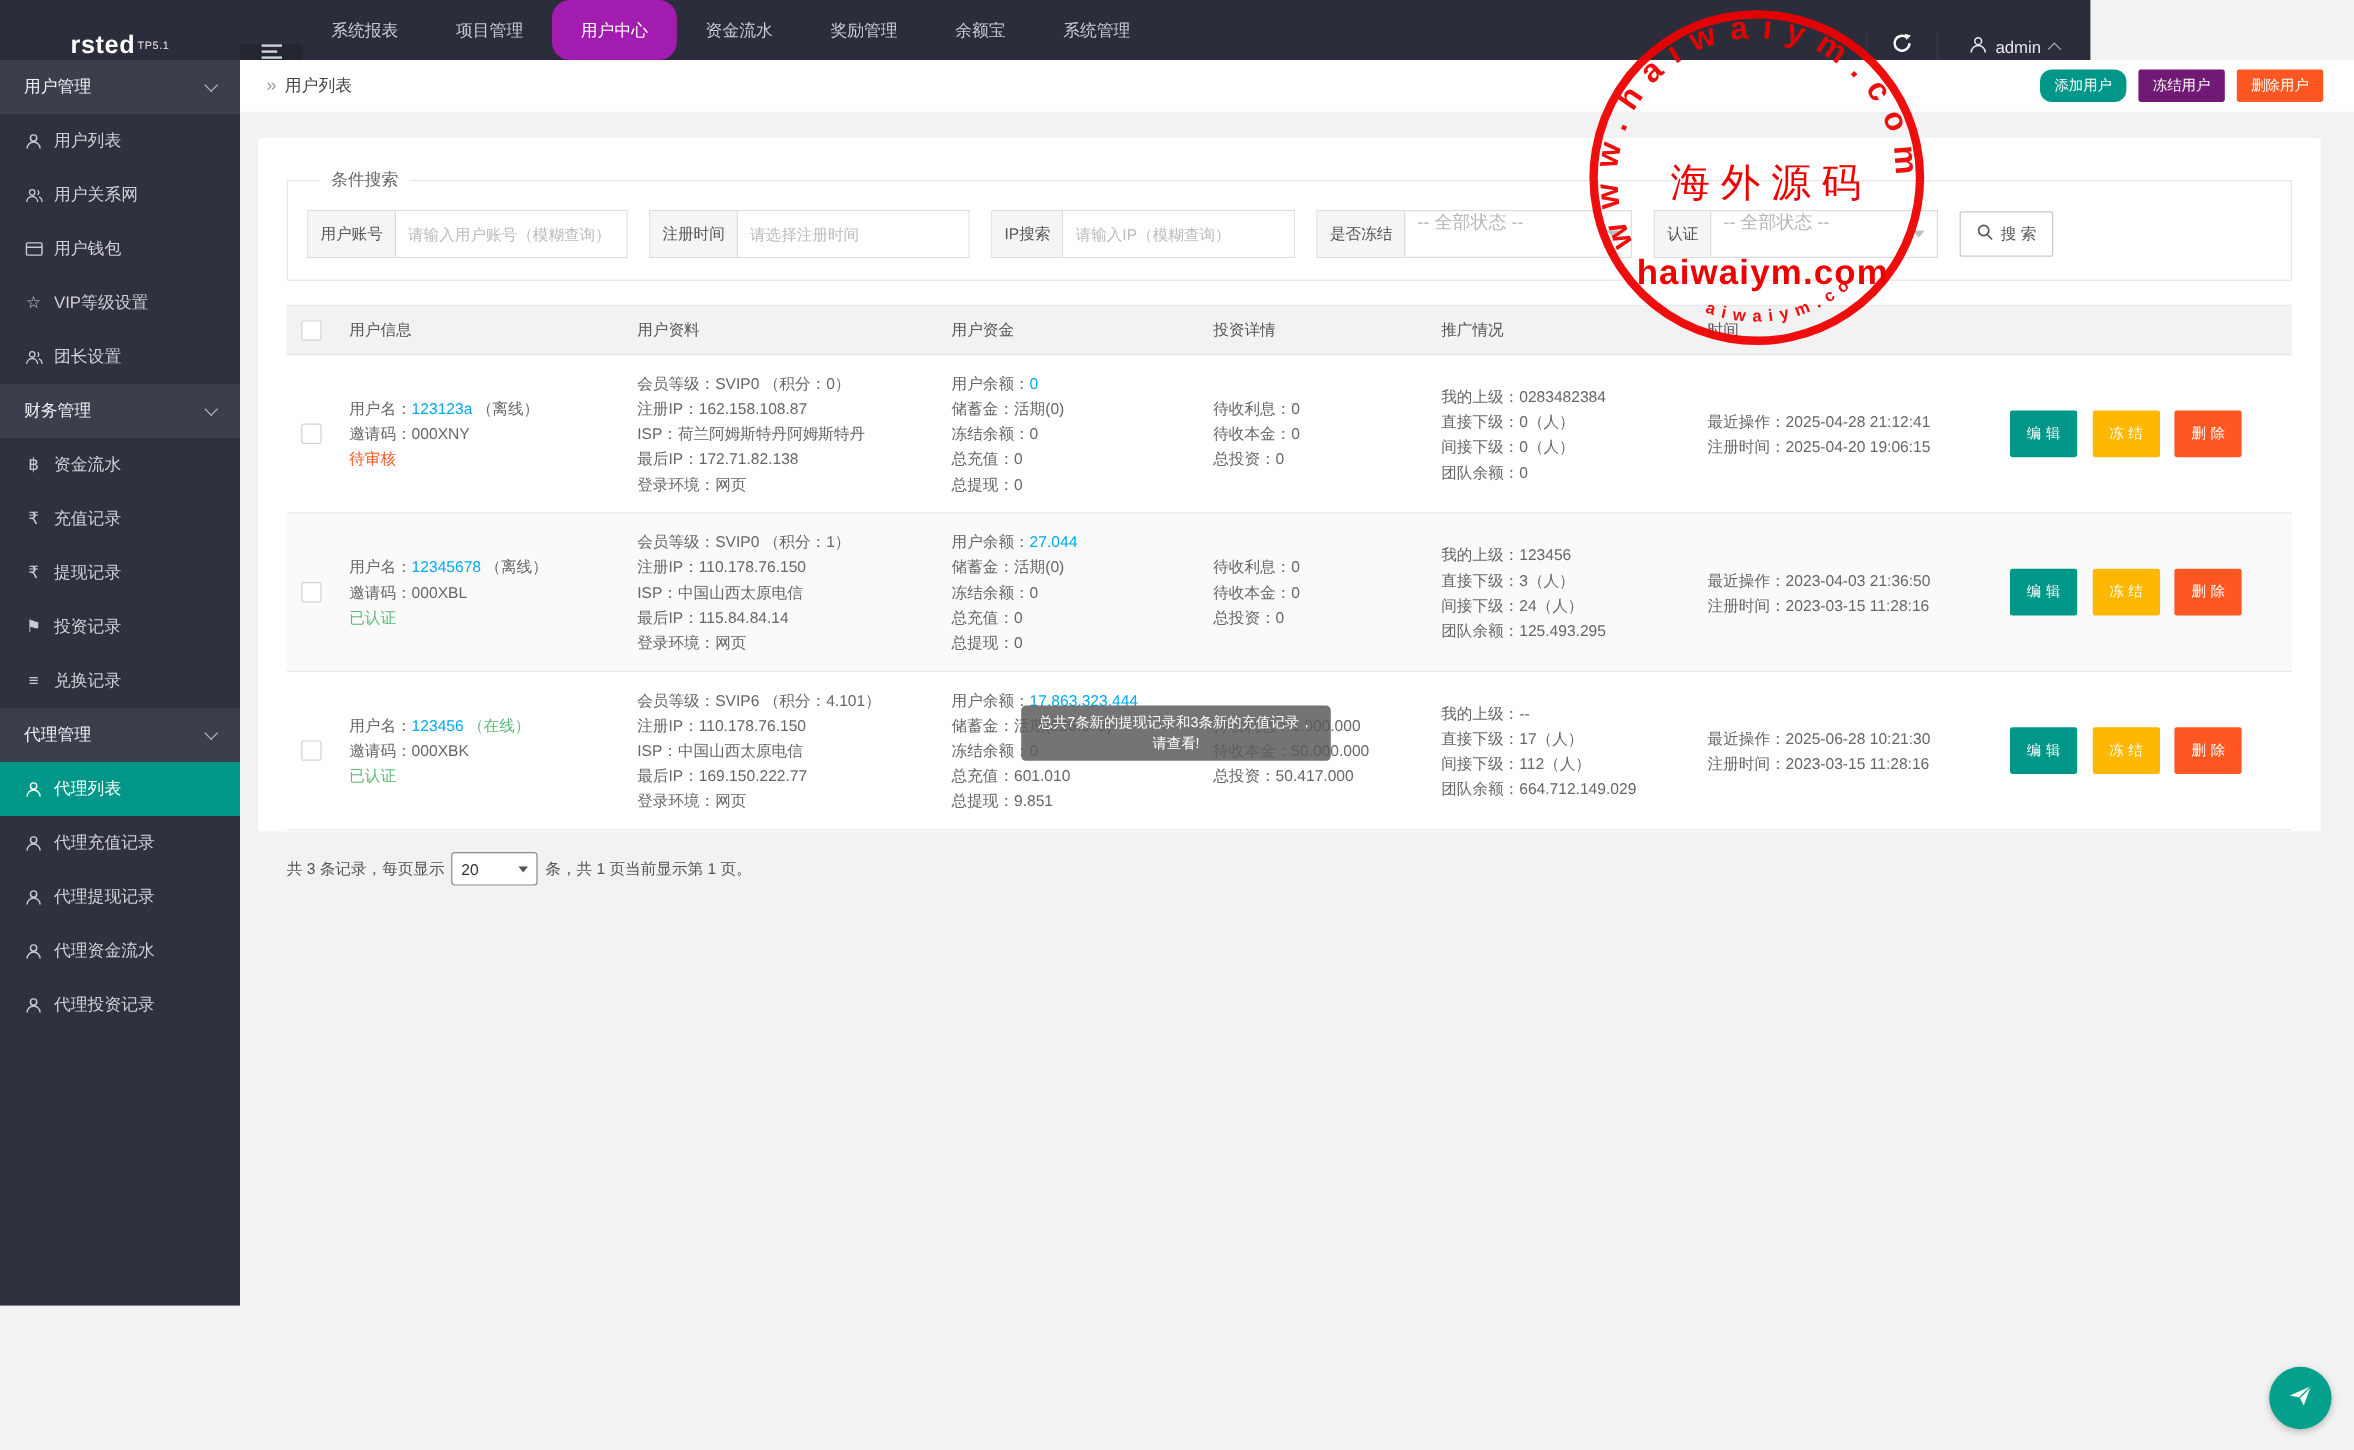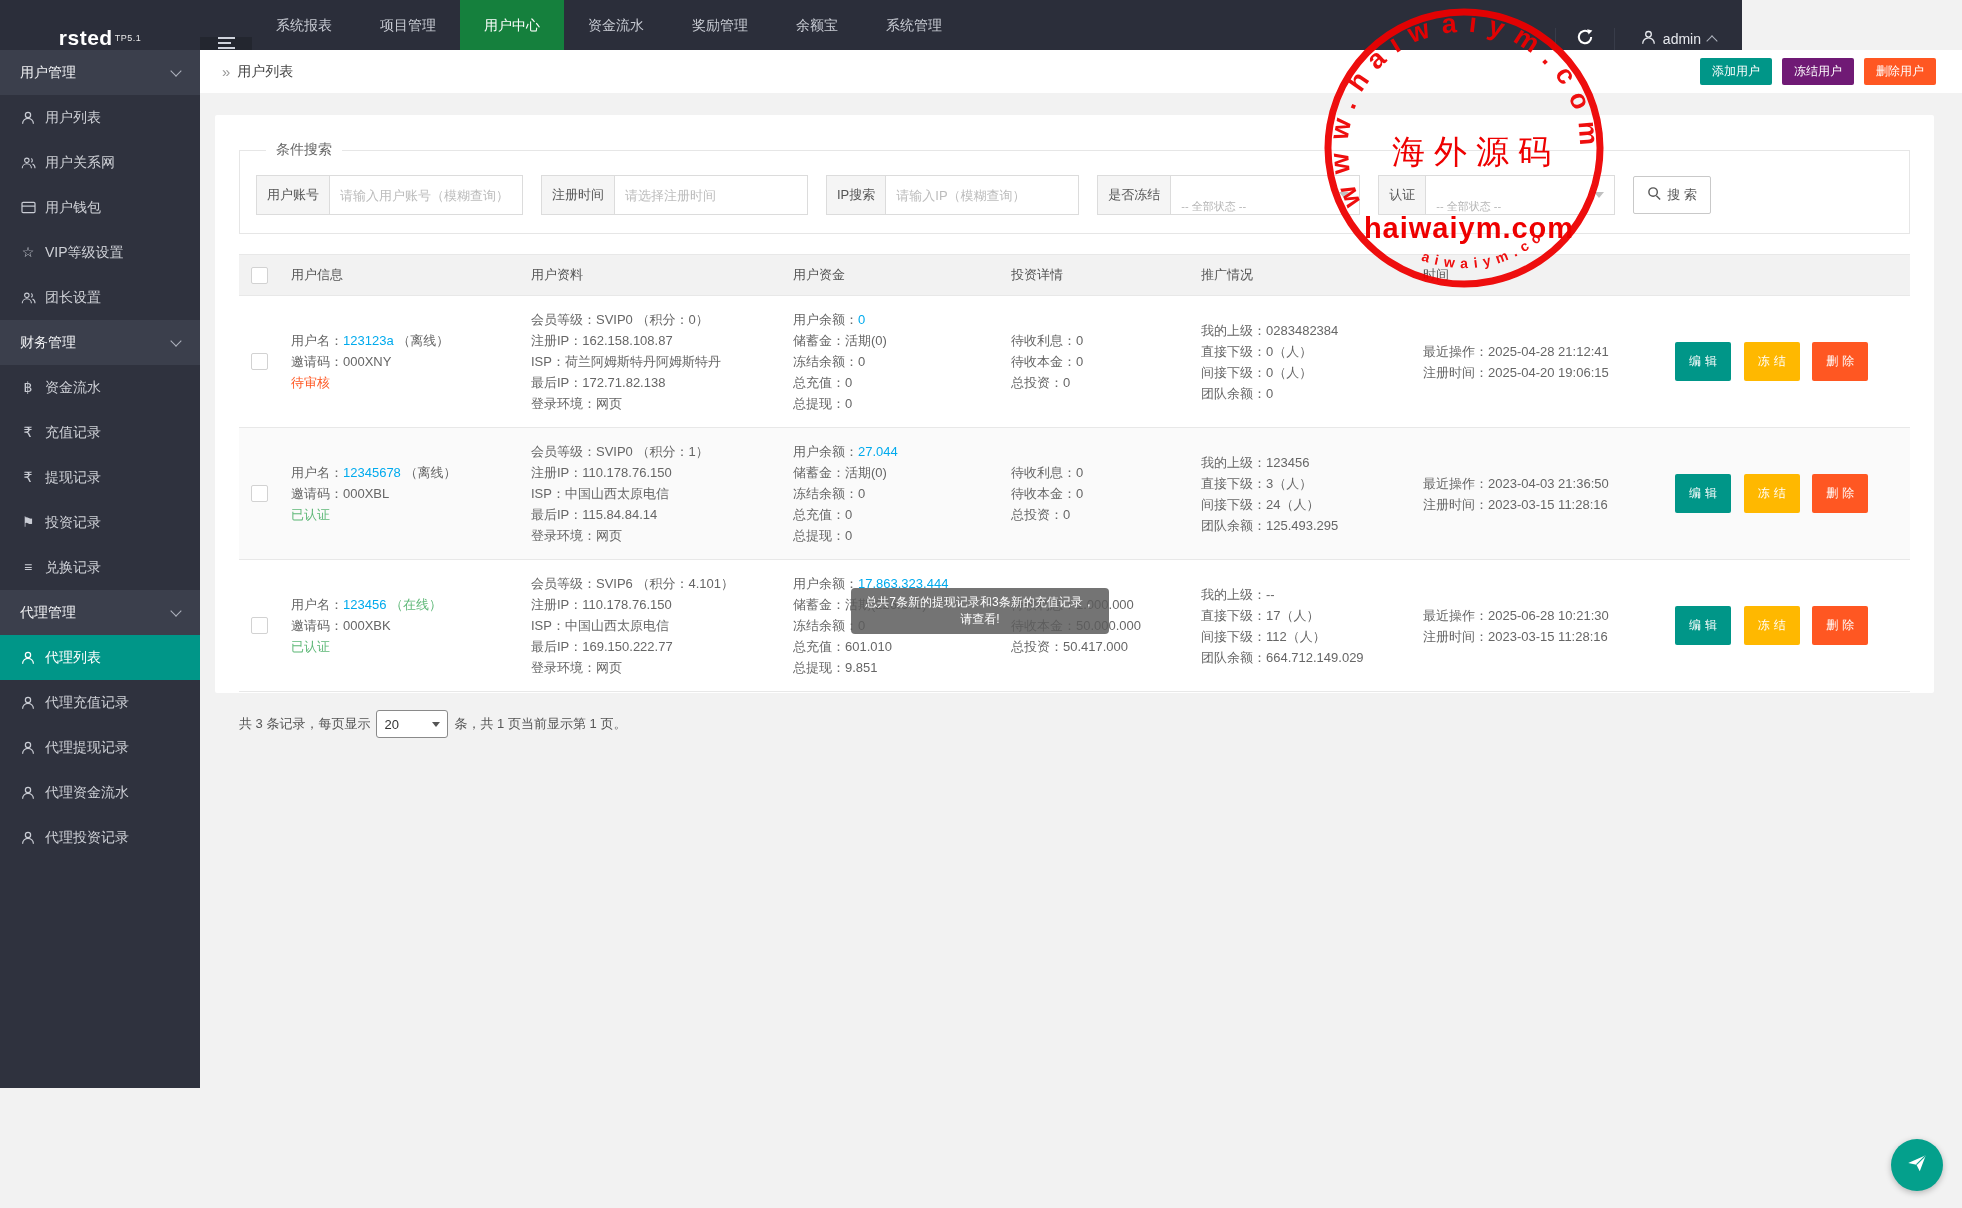--- a/index.html
+++ b/index.html
@@ -11,21 +11,21 @@
   .logo{width:200px;display:flex;align-items:center;justify-content:center;color:#fff;font-size:21px;font-weight:bold;letter-spacing:.5px;}
   .logo sup{font-size:9px;font-weight:normal;margin-left:2px;color:#e8e8e8;}
   .burger{width:52px;display:flex;align-items:center;justify-content:center;background:#23262f;cursor:pointer;}
   .burger i{display:block;width:17px;height:13px;position:relative;}
   .burger i span{position:absolute;left:0;height:2px;background:#cfd3dc;}
   .burger i span:nth-child(1){top:0;width:17px;}
   .burger i span:nth-child(2){top:5px;width:13px;}
   .burger i span:nth-child(3){top:10px;width:17px;}
   .topnav{display:flex;align-items:stretch;}
   .topnav .nav-item{padding:0 24px;line-height:50px;font-size:14px;color:#c8cbd3;cursor:pointer;}
-  .topnav .nav-item.active{background:#15803d;color:#fff;}
+  .topnav .nav-item.active{background:#a21caf;color:#fff;border-radius:15px;}
   .hdr-right{margin-left:auto;display:flex;align-items:stretch;}
   .hdr-ico{width:58px;display:flex;align-items:center;justify-content:center;cursor:pointer;border-left:1px solid #383c49;}
   .admin-box{display:flex;align-items:center;gap:7px;padding:0 26px;color:#e7e9ee;font-size:14px;cursor:pointer;border-left:1px solid #383c49;}
   .chev{display:inline-block;width:7px;height:7px;border-right:1px solid #aeb2bd;border-bottom:1px solid #aeb2bd;}
   .chev.up{transform:rotate(-135deg);margin-top:4px;}
   .chev.down{transform:rotate(45deg);margin-top:-3px;}
 
   
   .side{position:absolute;left:0;top:50px;width:200px;height:1038px;background:#2f323e;z-index:4;}
   .grp-hd{height:45px;line-height:45px;background:#3b3f4c;color:#f1f2f4;font-size:14px;padding:0 20px;display:flex;align-items:center;cursor:pointer;}
@@ -36,34 +36,34 @@
   .side-item.active .ic{color:#fff;}
   .side-item svg{display:block;}
 
   
   .main{position:absolute;left:200px;top:50px;width:1762px;height:1158px;background:#f2f2f2;}
   .crumbbar{height:43px;background:#fff;display:flex;align-items:center;padding:0 26px 0 22px;}
   .crumbbar .arr{color:#999;font-size:15px;margin-right:7px;}
   .crumbbar .title{color:#444;font-size:14px;}
   .crumb-btns{margin-left:auto;display:flex;gap:10px;}
   .btn{border:none;border-radius:2px;color:#fff;font-size:12px;height:27px;padding:0 12px;cursor:pointer;font-family:inherit;}
-  .btn.teal{background:#009688;}
+  .btn.teal{background:#009688;border-radius:10px;}
   .btn.yellow{background:#701a75;}
   .btn.red{background:#FF5722;}
 
   .card{margin:22px 28px 0 15px;background:#fff;border-radius:2px;height:578px;position:relative;}
 
   fieldset.search{border:1px solid #e6e6e6;margin:0 24px;position:relative;top:26px;padding:16px 10px 18px 16px;}
   fieldset.search legend{font-size:14px;color:#666;padding:0 10px;margin-left:10px;}
   .srow{display:flex;align-items:center;gap:18px;flex-wrap:nowrap;}
   .igroup{display:inline-flex;align-items:stretch;border:1px solid #dcdcdc;height:38px;background:#fff;}
   .igroup .addon{background:#f5f5f5;border-right:1px solid #dcdcdc;padding:0 10px;line-height:38px;font-size:13px;color:#555;white-space:nowrap;}
   .igroup input{border:none;outline:none;padding:0 10px;font-size:13px;color:#333;width:172px;font-family:inherit;}
   .igroup input::placeholder{color:#bcbcbc;}
-  .igroup .selbox{position:relative;width:168px;display:flex;align-items:flex-end;padding:0 10px;font-size:11px;color:#b6b6b6;cursor:pointer;}
+  .igroup .selbox{position:relative;width:168px;display:flex;align-items:flex-start;padding:0 10px;font-size:15px;color:#b6b6b6;cursor:pointer;}
   .igroup .selbox .caret{position:absolute;right:10px;top:16px;width:0;height:0;border-left:5px solid transparent;border-right:5px solid transparent;border-top:6px solid #c0c0c0;}
   .sbtn{display:inline-flex;align-items:center;gap:5px;height:38px;padding:0 13px;border:1px solid #c9c9c9;background:#fff;border-radius:2px;font-size:13px;color:#555;cursor:pointer;font-family:inherit;}
 
   
   .tblwrap{position:relative;top:46px;margin:0 24px;}
   table.tbl{width:100%;border-collapse:collapse;table-layout:fixed;}
   .tbl th{background:#f2f2f2;border:1px solid #e8e8e8;border-left:none;border-right:none;font-weight:normal;font-size:13px;color:#555;text-align:left;height:40px;padding:0;}
   .tbl td{border-bottom:1px solid #e8e8e8;vertical-align:middle;padding:13px 0;font-size:13px;color:#666;}
   .tbl tr.striped td{background:#fafafa;}
   .line{line-height:21px;white-space:nowrap;}

